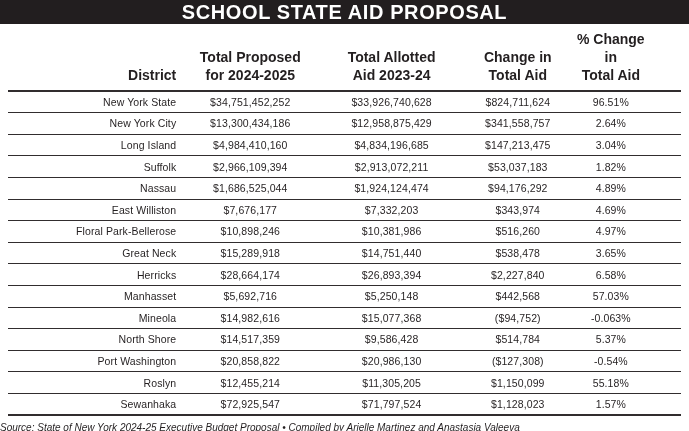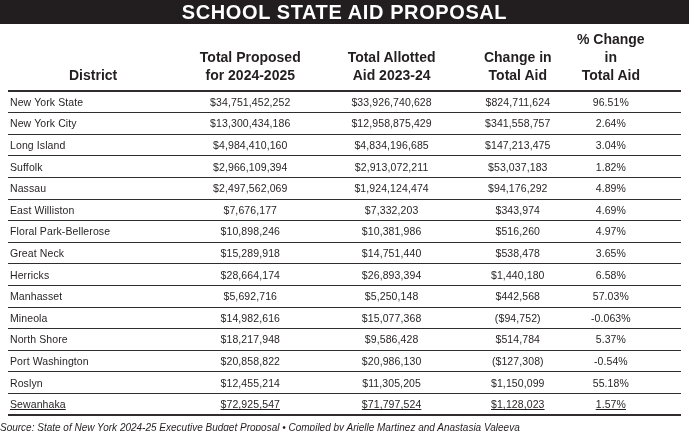--- a/index.html
+++ b/index.html
@@ -32,32 +32,32 @@
   col.c-pct      { width:15.5%; }
   th {
     font-size:14px; font-weight:bold;
     vertical-align:bottom;
     text-align:center;
     white-space:pre-line;
     line-height:1.3;
     padding:6px 0 5px 0;
     border-bottom:2.5px solid #312d2e;
   }
-  th.left { text-align:center; padding-left:2px; }
+  th.left { text-align:right; padding-left:2px; }
   td {
     font-size:10.5px;
     height:20.6px;
     text-align:center;
     padding:0;
     border-bottom:1px solid #312d2e;
     letter-spacing:0.1px;
   }
-  td.left { text-align:left; padding-left:2px; }
+  td.left { text-align:right; padding-left:2px; }
   th.pctcol, td.pctcol { padding-right:36px; }
-  tbody tr:last-child td { border-bottom:2.5px solid #312d2e;text-decoration:underline; }
+  tbody tr:last-child td { border-bottom:2.5px solid #312d2e; }
   .footer {
     font-size:10px;
     font-style:italic;
     margin-top:6px;
     color:#231f20;
   }
 </style>
 </head>
 <body>
 
@@ -112,21 +112,21 @@
           </tr>
           <tr>
             <td class="left">Suffolk</td>
             <td>$2,966,109,394</td>
             <td>$2,913,072,211</td>
             <td>$53,037,183</td>
             <td class="pctcol">1.82%</td>
           </tr>
           <tr>
             <td class="left">Nassau</td>
-            <td>$2,497,562,069</td>
+            <td>$1,686,525,044</td>
             <td>$1,924,124,474</td>
             <td>$94,176,292</td>
             <td class="pctcol">4.89%</td>
           </tr>
           <tr>
             <td class="left">East Williston</td>
             <td>$7,676,177</td>
             <td>$7,332,203</td>
             <td>$343,974</td>
             <td class="pctcol">4.69%</td>
@@ -142,40 +142,40 @@
             <td class="left">Great Neck</td>
             <td>$15,289,918</td>
             <td>$14,751,440</td>
             <td>$538,478</td>
             <td class="pctcol">3.65%</td>
           </tr>
           <tr>
             <td class="left">Herricks</td>
             <td>$28,664,174</td>
             <td>$26,893,394</td>
-            <td>$1,440,180</td>
+            <td>$2,227,840</td>
             <td class="pctcol">6.58%</td>
           </tr>
           <tr>
             <td class="left">Manhasset</td>
             <td>$5,692,716</td>
             <td>$5,250,148</td>
             <td>$442,568</td>
             <td class="pctcol">57.03%</td>
           </tr>
           <tr>
             <td class="left">Mineola</td>
             <td>$14,982,616</td>
             <td>$15,077,368</td>
             <td>($94,752)</td>
             <td class="pctcol">-0.063%</td>
           </tr>
           <tr>
             <td class="left">North Shore</td>
-            <td>$18,217,948</td>
+            <td>$14,517,359</td>
             <td>$9,586,428</td>
             <td>$514,784</td>
             <td class="pctcol">5.37%</td>
           </tr>
           <tr>
             <td class="left">Port Washington</td>
             <td>$20,858,822</td>
             <td>$20,986,130</td>
             <td>($127,308)</td>
             <td class="pctcol">-0.54%</td>

